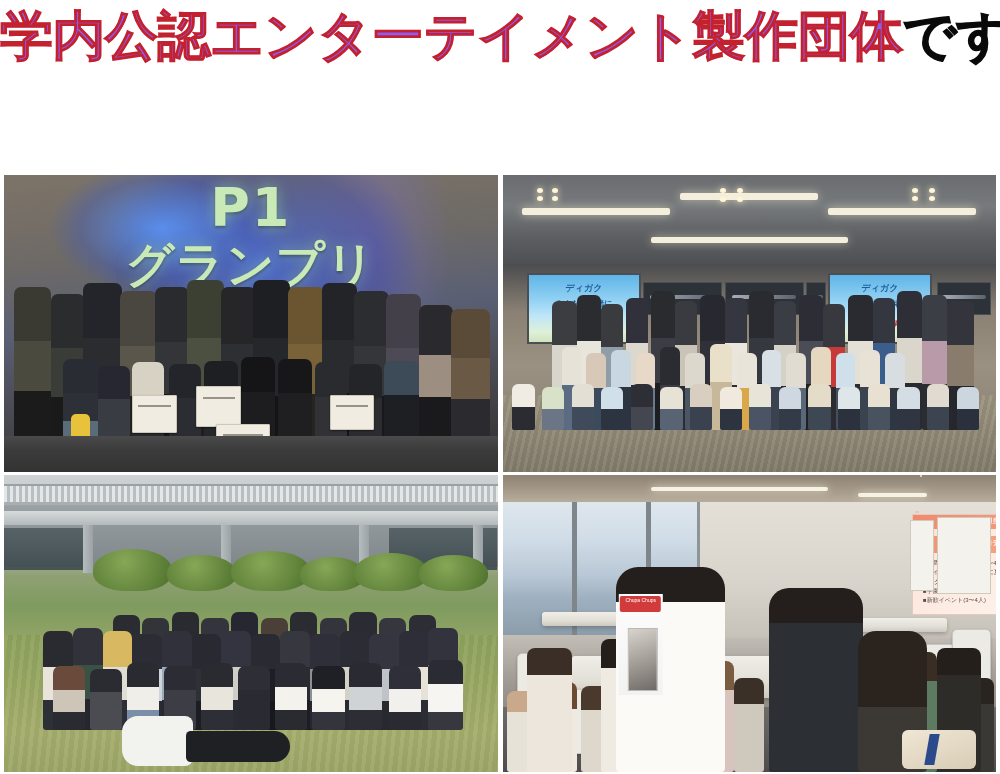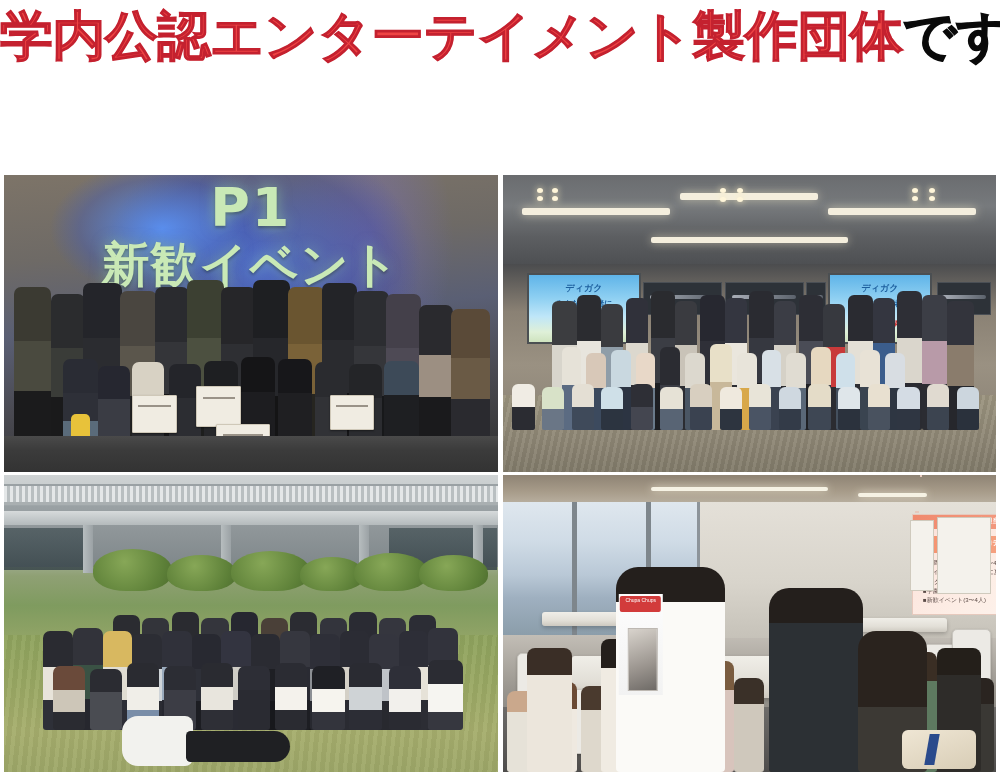--- a/index.html
+++ b/index.html
@@ -24,21 +24,21 @@
     font-weight:900;
     font-size:52px;
     line-height:1.05;
     letter-spacing:-0.5px;
     white-space:nowrap;
     font-family:"DejaVu Sans","Liberation Sans",sans-serif;
     -webkit-text-stroke:1.1px currentColor;
   }
   .headline-line.l1 { color:#0a0a0a; font-size:53px; }
   .headline-line.l2 { color:#0a0a0a; font-size:53px; margin-top:6px; }
-  .hl-red { color:#ef4444; -webkit-text-stroke:1.1px #C4212F; }
+  .hl-red { color:#8b5cf6; -webkit-text-stroke:1.1px #C4212F; }
 
   
   .photo-grid {
     position:absolute;
     left:4px; top:175px;
     width:992px; height:597px;
     display:grid;
     grid-template-columns:1fr 1fr;
     grid-template-rows:1fr 1fr;
     column-gap:5px;
@@ -225,21 +225,21 @@
 
   <div class="headline">
     <span class="headline-line l2"><span class="hl-red">学内公認エンターテイメント製作団体</span><span>です！</span></span>
   </div>
 
   <div class="photo-grid">
 
     <div class="photo p1">
       <div class="p1-title">
         <span class="t1">P1</span>
-        <span class="t2">新歓イベント</span>
+        <span class="t2">グランプリ</span>
       </div>
       <div class="p1-crowd">
 
         <span class="fig" style="left:2%;width:7.5%;height:86%;background:linear-gradient(180deg,#3b3a32 0 34%,#4a4a3f 34% 66%,#1b1b1c 66% 100%);"></span>
         <span class="fig" style="left:9.5%;width:7%;height:82%;background:linear-gradient(180deg,#2b2c2e 0 36%,#3a3c38 36% 68%,#1a1a1b 68% 100%);"></span>
         <span class="fig" style="left:16%;width:8%;height:88%;background:linear-gradient(180deg,#24252a 0 34%,#2b2c30 34% 70%,#161618 70% 100%);"></span>
         <span class="fig" style="left:23.5%;width:7.5%;height:84%;background:linear-gradient(180deg,#4a4640 0 36%,#5b564c 36% 68%,#232323 68% 100%);"></span>
         <span class="fig" style="left:30.5%;width:7%;height:86%;background:linear-gradient(180deg,#2a2b2f 0 35%,#343539 35% 68%,#18181a 68% 100%);"></span>
         <span class="fig" style="left:37%;width:7.5%;height:90%;background:linear-gradient(180deg,#3c4032 0 35%,#4c5040 35% 68%,#1d1e1d 68% 100%);"></span>
         <span class="fig" style="left:44%;width:7%;height:86%;background:linear-gradient(180deg,#262629 0 36%,#2e2f33 36% 68%,#161617 68% 100%);"></span>

